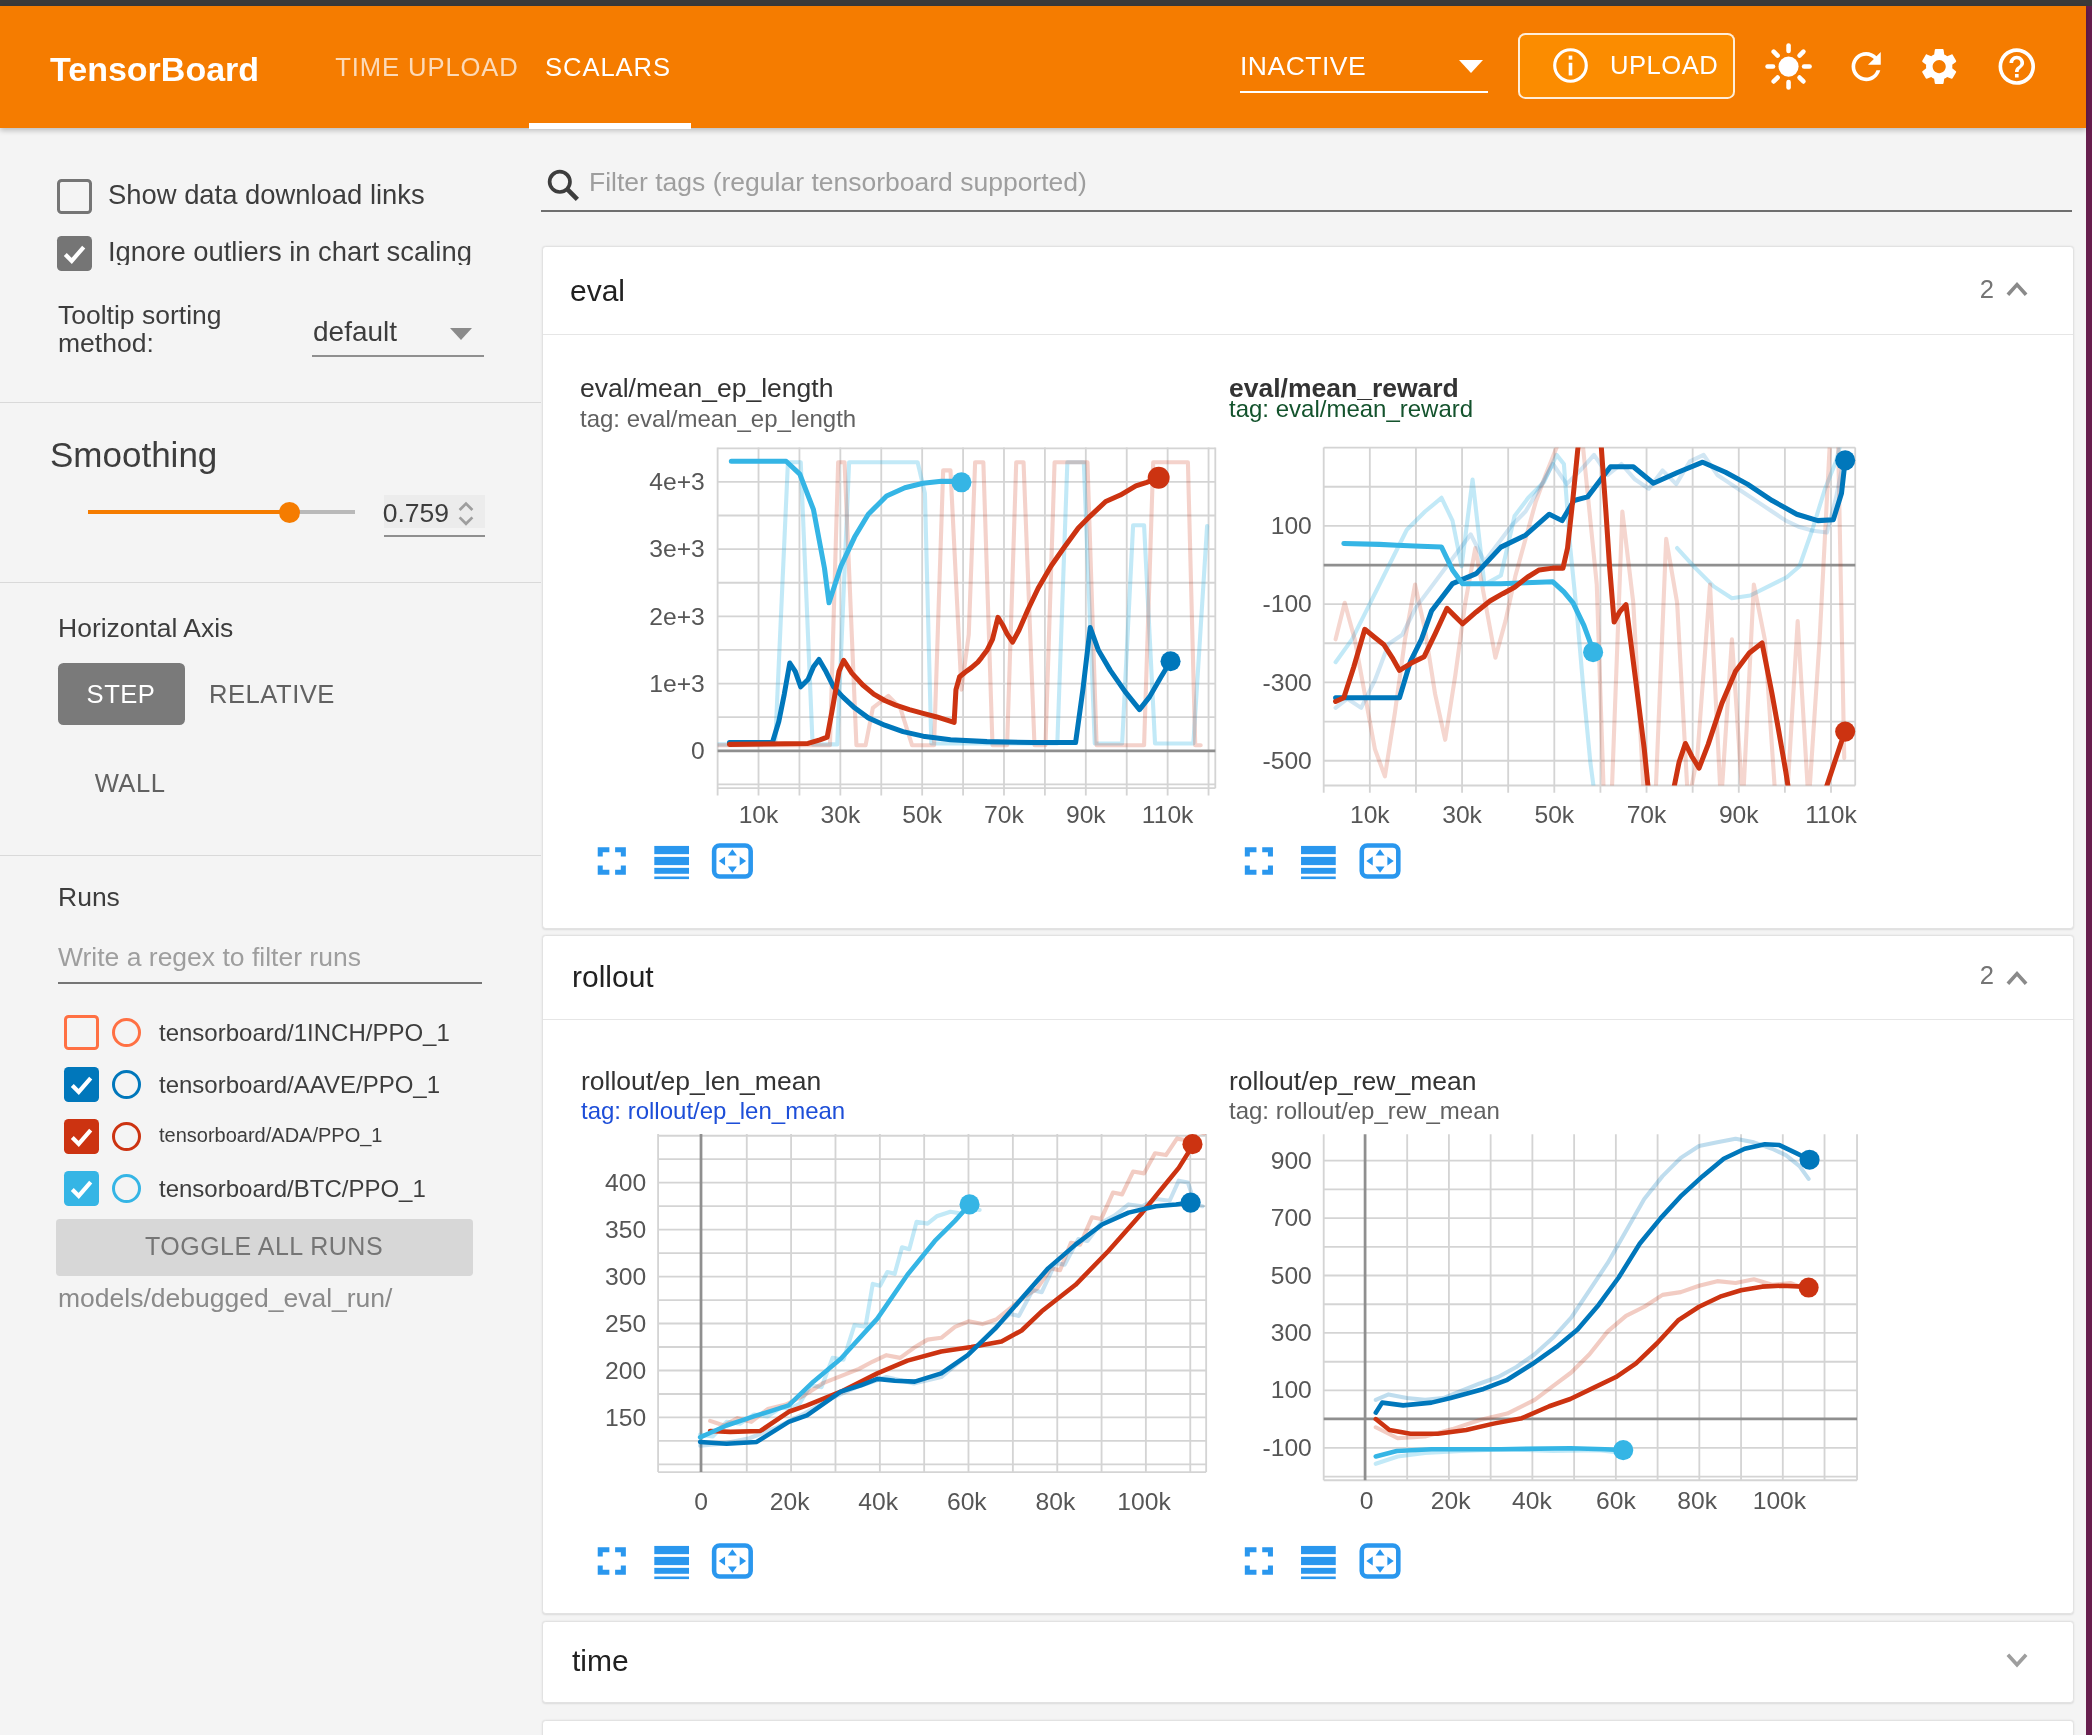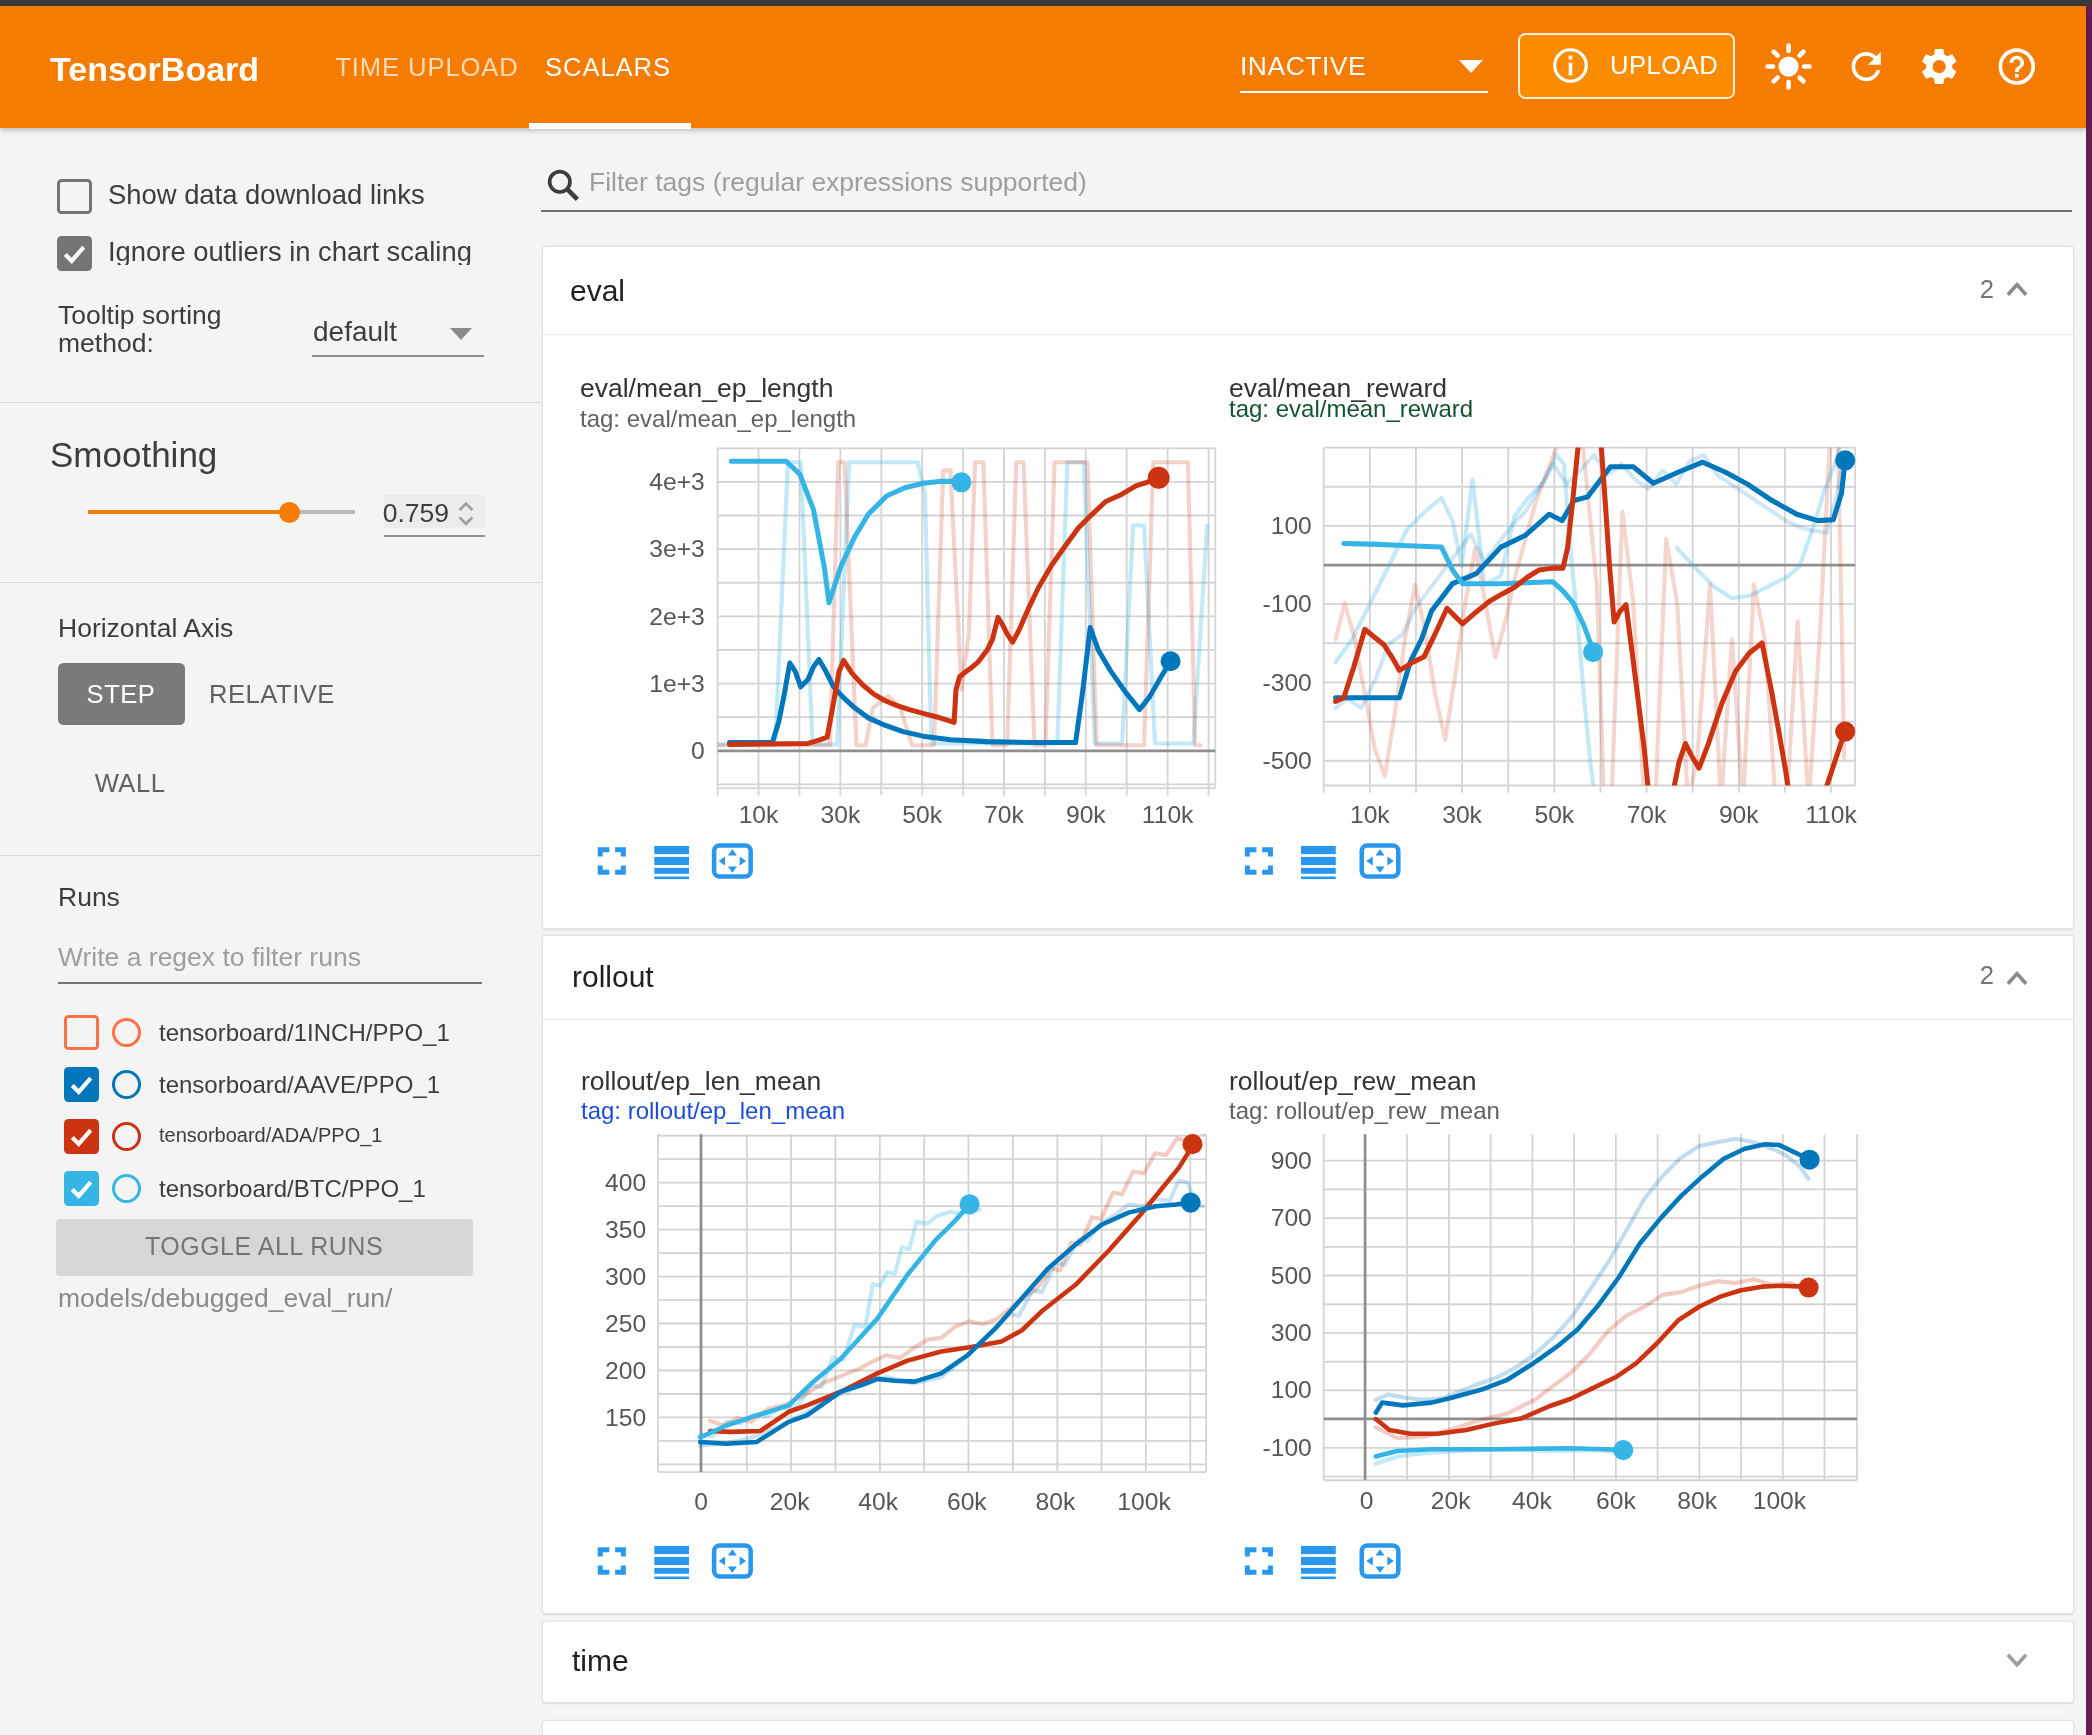--- a/index.html
+++ b/index.html
@@ -98,32 +98,32 @@
   </svg>
 <div style="position:absolute;left:112px;top:1174px;width:29px;height:29px;border-radius:50%;border:3.7px solid #35b5e5"></div>
 <div style="position:absolute;top:1177px;font-size:24px;color:#3d3d3d;line-height:1;font-weight:400;white-space:nowrap;left:159px;">tensorboard/BTC/PPO_1</div>
 <div style="position:absolute;left:56px;top:1219px;width:417px;height:57px;background:#d7d7d7;border-radius:3.7px"></div>
 <div style="position:absolute;top:1234px;font-size:25px;color:#757575;line-height:1;font-weight:400;white-space:nowrap;letter-spacing:0.5px;left:264px;transform:translateX(-50%);">TOGGLE ALL RUNS</div>
 <div style="position:absolute;top:1285px;font-size:26.5px;color:#8a8a8a;line-height:1;font-weight:400;white-space:nowrap;left:58px;">models/debugged_eval_run/</div>
 <svg style="position:absolute;left:545px;top:167px" width="37" height="37" viewBox="0 0 40 40">
     <circle cx="16" cy="16" r="11" fill="none" stroke="#3d3d3d" stroke-width="4"></circle>
     <line x1="24" y1="24" x2="35" y2="35" stroke="#3d3d3d" stroke-width="5"></line>
   </svg>
-<div style="position:absolute;top:169px;font-size:26.5px;color:#9e9e9e;line-height:1;font-weight:400;white-space:nowrap;left:589px;">Filter tags (regular expressions supported)</div>
+<div style="position:absolute;top:169px;font-size:26.5px;color:#9e9e9e;line-height:1;font-weight:400;white-space:nowrap;left:589px;">Filter tags (regular tensorboard supported)</div>
 <div style="position:absolute;left:541px;top:210px;width:1531px;height:2.3px;background:#6e6e6e"></div>
 <div class="card" style="top:246px;height:683px"></div>
 <div style="position:absolute;top:276px;font-size:30px;color:#212121;line-height:1;font-weight:400;white-space:nowrap;left:570px;">eval</div>
 <div style="position:absolute;top:277px;font-size:25.6px;color:#757575;line-height:1;font-weight:400;white-space:nowrap;right:98px;right:98px;">2</div>
 <svg style="position:absolute;left:2005px;top:281px" width="24" height="16.4" viewBox="0 0 26 18">
     <polyline points="3,15 13,4 23,15" fill="none" stroke="#8a8a8a" stroke-width="4"></polyline>
   </svg>
 <div style="position:absolute;left:543px;top:334px;width:1530px;height:0.9px;background:#e6e6e6"></div>
 <div style="position:absolute;top:375px;font-size:26.5px;color:#333;line-height:1;font-weight:500;white-space:nowrap;left:580px;">eval/mean_ep_length</div>
 <div style="position:absolute;top:407px;font-size:24px;color:#616161;line-height:1;font-weight:400;white-space:nowrap;left:580px;">tag: eval/mean_ep_length</div>
-<div style="position:absolute;top:375px;font-size:26.5px;color:#333;line-height:1;font-weight:400;white-space:nowrap;left:1229px;">eval/mean_reward</div>
+<div style="position:absolute;top:375px;font-size:26.5px;color:#333;line-height:1;font-weight:700;white-space:nowrap;left:1229px;">eval/mean_reward</div>
 <div style="position:absolute;top:397px;font-size:24px;color:#14532d;line-height:1;font-weight:400;white-space:nowrap;left:1229px;">tag: eval/mean_reward</div>
 <svg style="position:absolute;left:640px;top:429px" width="589" height="407" viewBox="700 470 645 445">
 <rect x="785" y="490" width="545" height="373" fill="#fff"></rect>
 <g stroke="#d4d4d4" stroke-width="2">
 <line x1="785.0" y1="490" x2="785.0" y2="871"></line>
 <line x1="829.8" y1="490" x2="829.8" y2="871"></line>
 <line x1="874.6" y1="490" x2="874.6" y2="871"></line>
 <line x1="919.4" y1="490" x2="919.4" y2="871"></line>
 <line x1="964.2" y1="490" x2="964.2" y2="871"></line>
 <line x1="1009.0" y1="490" x2="1009.0" y2="871"></line>

